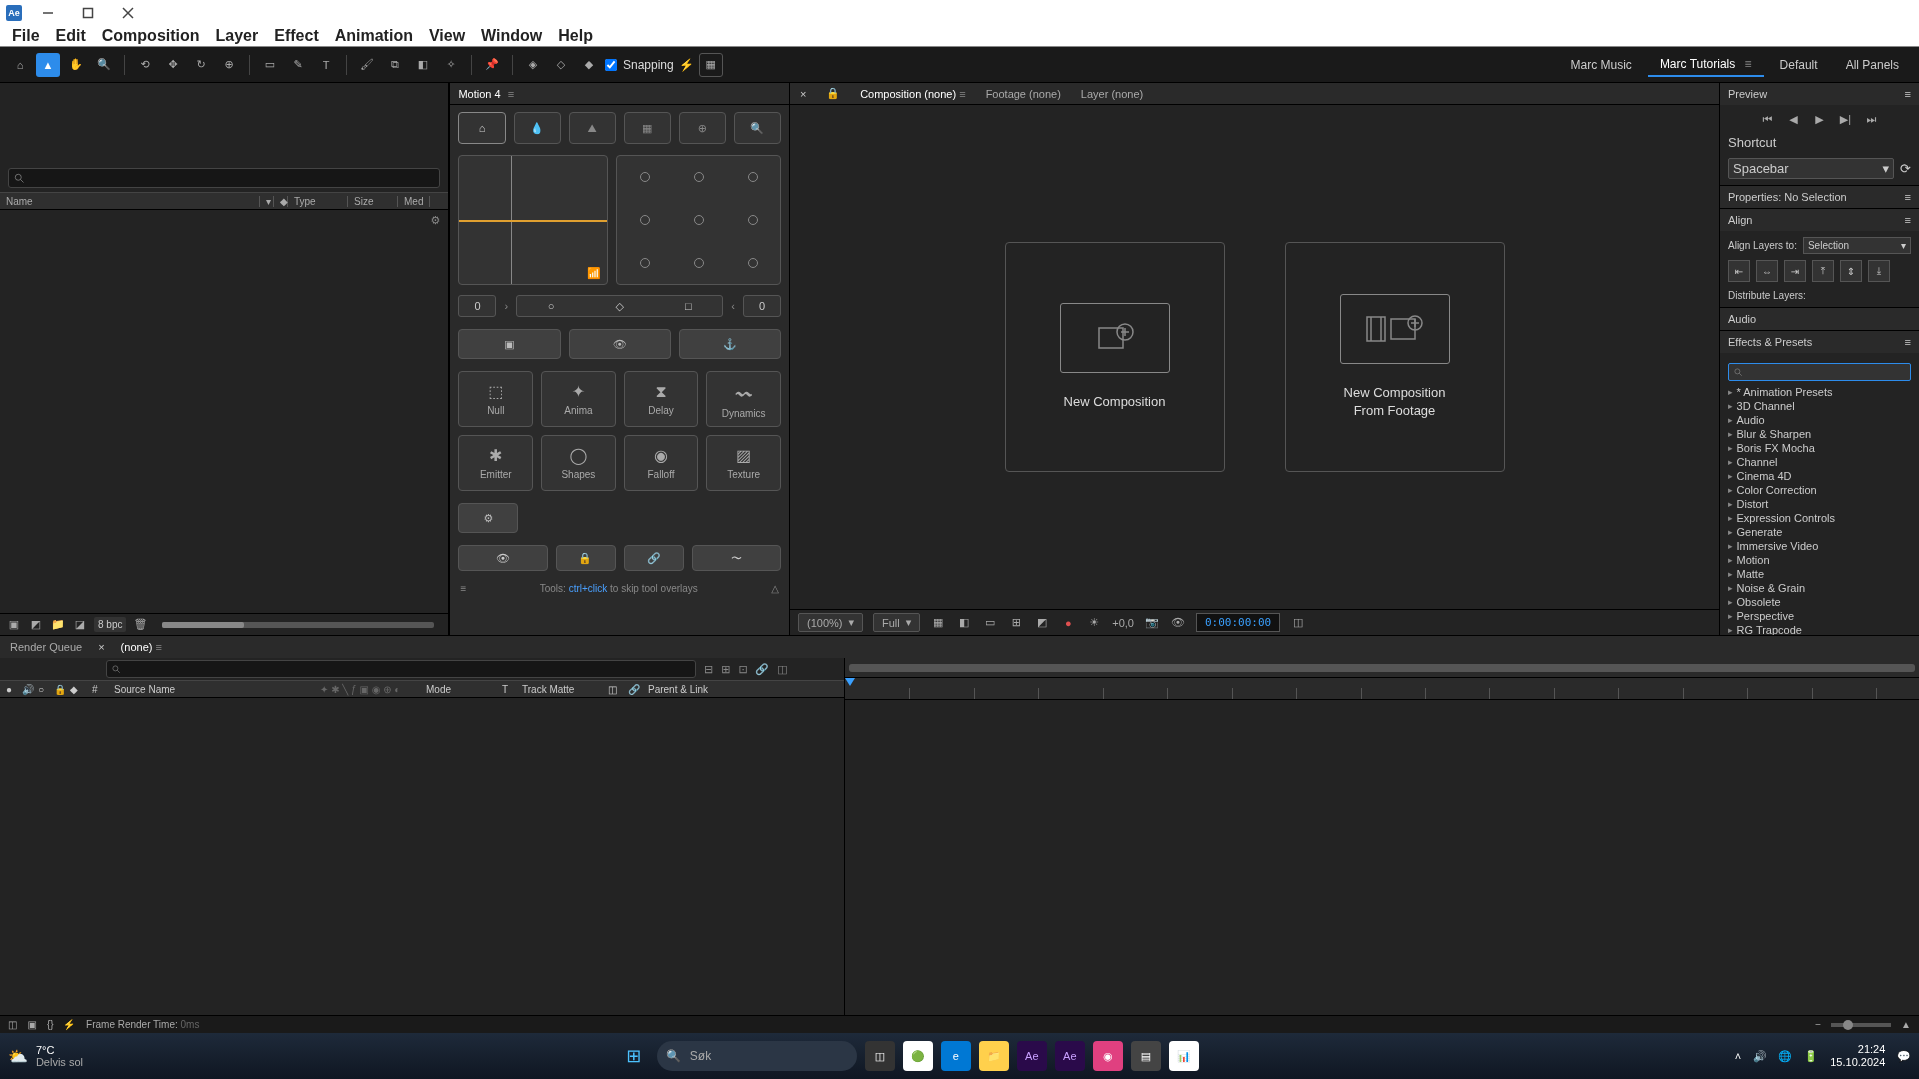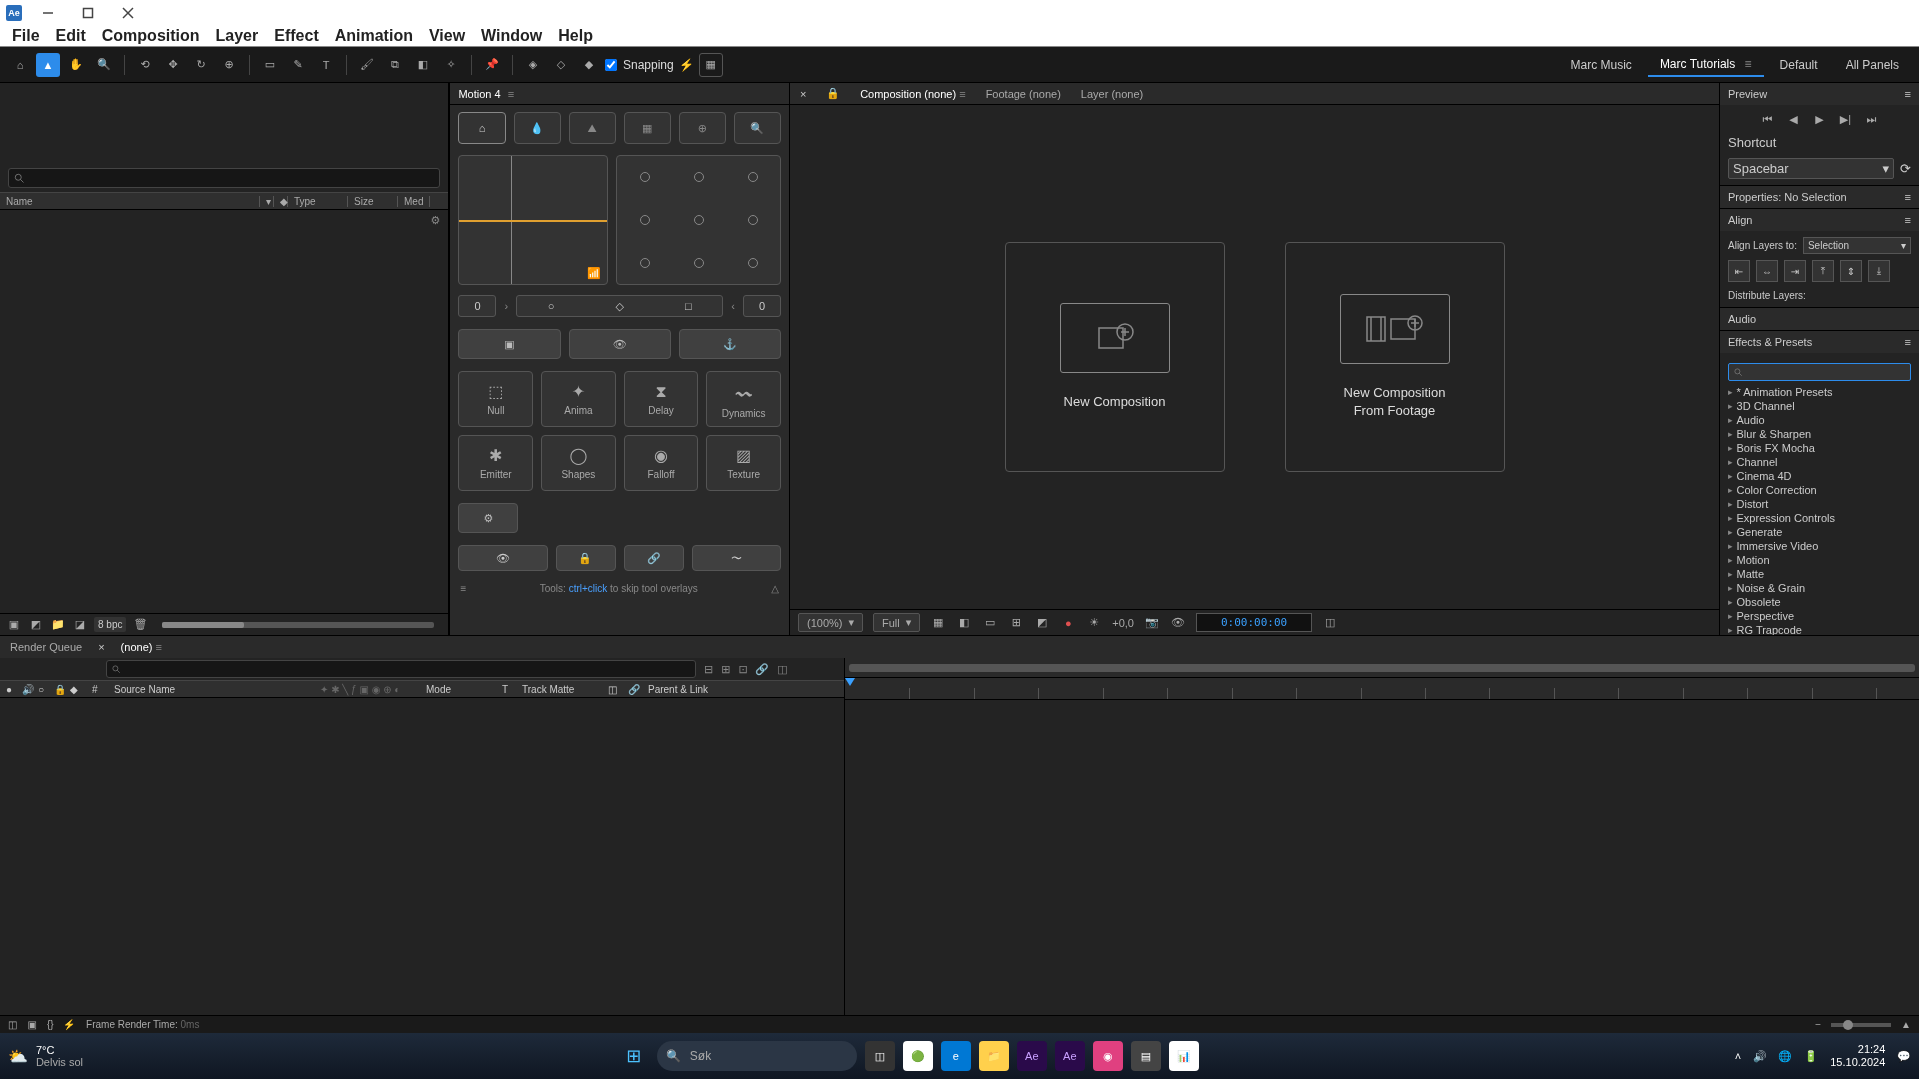--- a/index.html
+++ b/index.html
@@ -81,21 +81,21 @@
 .comp-tabs { height: 22px; background: #2a2a2a; display: flex; align-items: center; padding: 0 10px; gap: 20px; font-size: 11px; border-bottom:1px solid #000;}
 .comp-tabs .t { color: #aaa; cursor:pointer; padding:3px 0;}
 .comp-tabs .t.active { color: #fff; }
 .comp-view { flex: 1; background: #232323; display: flex; align-items: center; justify-content: center; gap: 60px; }
 .comp-card { width: 220px; height: 230px; border: 1px solid #555; border-radius: 4px; display: flex; flex-direction: column; align-items: center; justify-content: center; gap: 20px; cursor:pointer;}
 .comp-card .cicon { width: 110px; height: 70px; border: 1px solid #888; border-radius: 3px; display:flex;align-items:center;justify-content:center; position:relative;}
 .comp-card .clabel { font-size: 13px; color: #ddd; text-align:center; line-height:1.4;}
 .comp-footer { height: 26px; background: #232323; border-top: 1px solid #000; display: flex; align-items: center; padding: 0 8px; gap: 10px; font-size:11px; color:#aaa;}
 .comp-footer .sel { background:#333; padding:2px 8px; border:1px solid #555; border-radius:2px; display:flex; gap:6px; align-items:center;}
 .comp-footer .fi{width:16px;height:16px;display:flex;align-items:center;justify-content:center;}
-.comp-footer .time{ background:#111; padding:2px 24px; border:1px solid #555; color:#3aa0ff; font-family:monospace;}
+.comp-footer .time{ background:#111; padding:2px 8px; border:1px solid #555; color:#3aa0ff; font-family:monospace;}
 
 
 .r-panel { border-bottom: 1px solid #000; }
 .r-title { height: 22px; background: #2a2a2a; display: flex; align-items: center; padding: 0 8px; font-size: 11px; justify-content:space-between;}
 .r-body { padding: 6px 8px; background:#232323;}
 .preview-ctrl { display: flex; justify-content: center; gap: 10px; padding: 6px 0; }
 .preview-ctrl .pb { width: 16px; height: 16px; color:#aaa; display:flex;align-items:center;justify-content:center;}
 .shortcut-row{ display:flex; align-items:center; gap:6px; padding:2px 8px 6px 8px; font-size:13px;}
 .shortcut-row .sel{ flex:1; background:#333; border:1px solid #555; padding:2px 4px; border-radius:2px; display:flex; justify-content:space-between;}
 .align-btns { display: flex; gap: 6px; padding-top:6px;}

